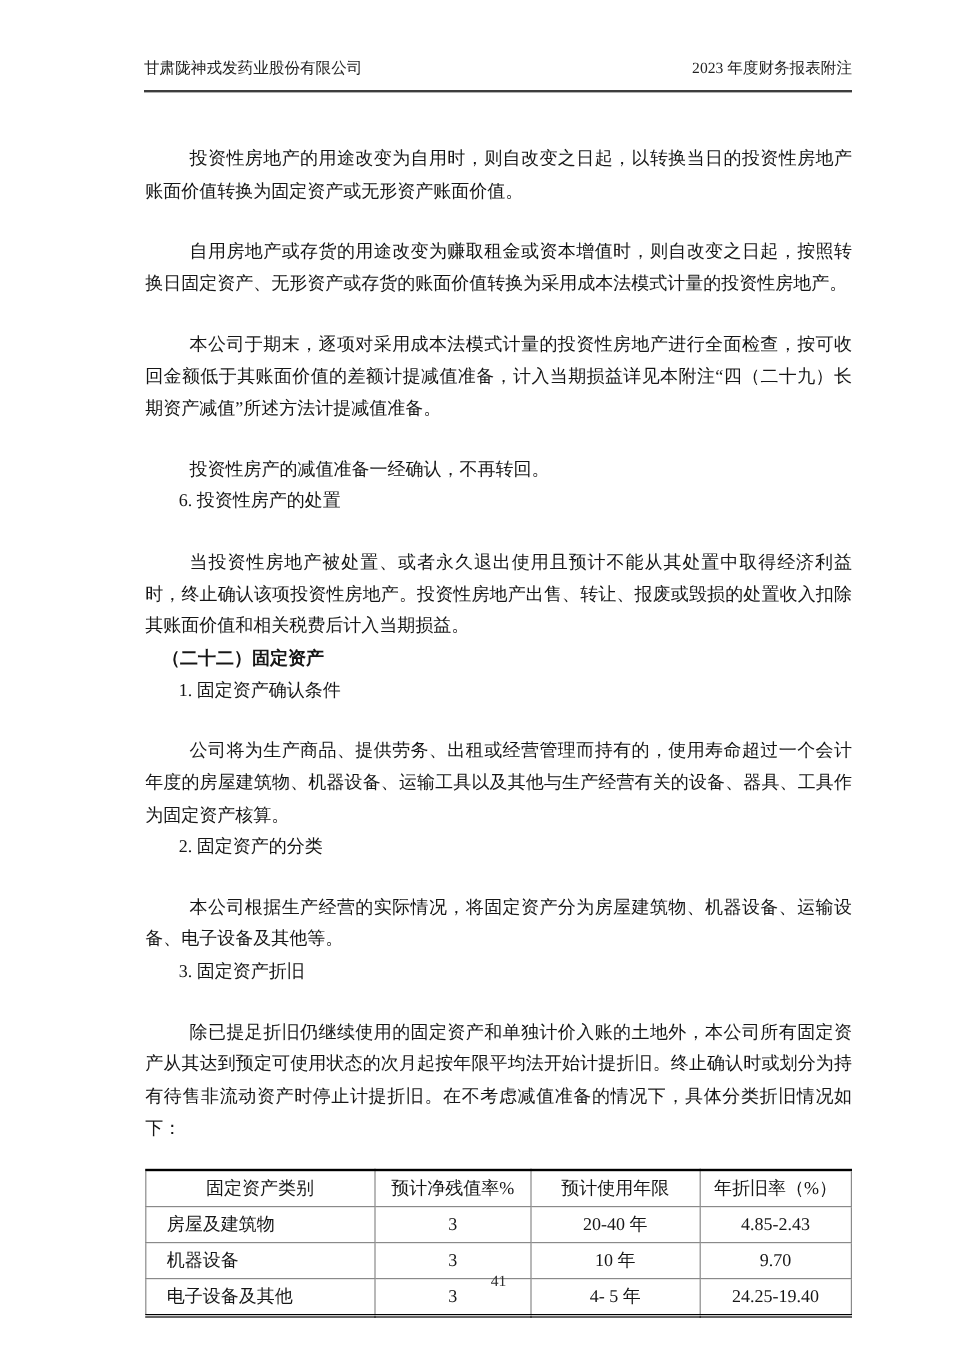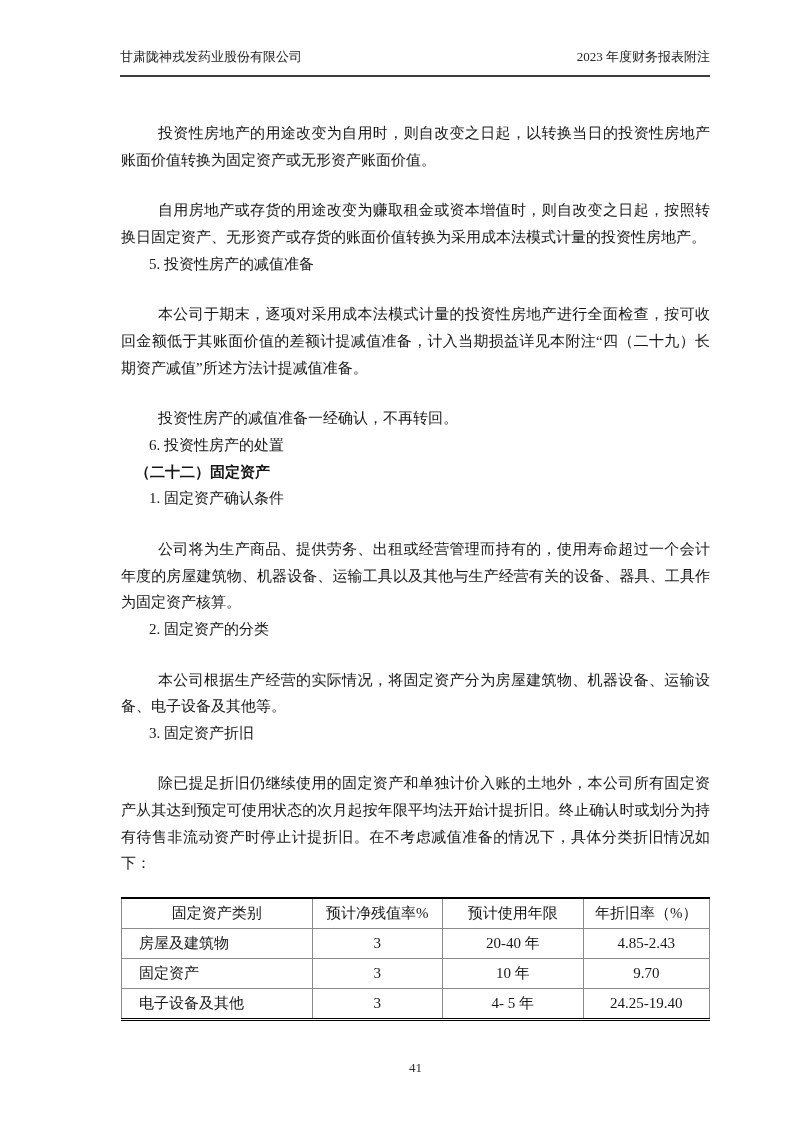--- a/index.html
+++ b/index.html
@@ -91,24 +91,24 @@
 <div class="page">
 
   <div class="header">
     <span>甘肃陇神戎发药业股份有限公司</span>
     <span>2023 年度财务报表附注</span>
   </div>
 
   <div class="body-content">
     <p class="para">投资性房地产的用途改变为自用时，则自改变之日起，以转换当日的投资性房地产账面价值转换为固定资产或无形资产账面价值。</p>
     <p class="para">自用房地产或存货的用途改变为赚取租金或资本增值时，则自改变之日起，按照转换日固定资产、无形资产或存货的账面价值转换为采用成本法模式计量的投资性房地产。</p>
-    <p class="num-heading">5. 投资性房产的减值准备</p>
     <p class="para">本公司于期末，逐项对采用成本法模式计量的投资性房地产进行全面检查，按可收回金额低于其账面价值的差额计提减值准备，计入当期损益详见本附注“四（二十九）长期资产减值”所述方法计提减值准备。</p>
     <p class="para">投资性房产的减值准备一经确认，不再转回。</p>
     <p class="num-heading">6. 投资性房产的处置</p>
+    <p class="para">当投资性房地产被处置、或者永久退出使用且预计不能从其处置中取得经济利益时，终止确认该项投资性房地产。投资性房地产出售、转让、报废或毁损的处置收入扣除其账面价值和相关税费后计入当期损益。</p>
     <p class="section-heading">（二十二）固定资产</p>
     <p class="num-heading">1. 固定资产确认条件</p>
     <p class="para">公司将为生产商品、提供劳务、出租或经营管理而持有的，使用寿命超过一个会计年度的房屋建筑物、机器设备、运输工具以及其他与生产经营有关的设备、器具、工具作为固定资产核算。</p>
     <p class="num-heading">2. 固定资产的分类</p>
     <p class="para">本公司根据生产经营的实际情况，将固定资产分为房屋建筑物、机器设备、运输设备、电子设备及其他等。</p>
     <p class="num-heading">3. 固定资产折旧</p>
     <p class="para">除已提足折旧仍继续使用的固定资产和单独计价入账的土地外，本公司所有固定资产从其达到预定可使用状态的次月起按年限平均法开始计提折旧。终止确认时或划分为持有待售非流动资产时停止计提折旧。在不考虑减值准备的情况下，具体分类折旧情况如下：</p>
 
     <table class="dep-table">
       <colgroup>
@@ -124,21 +124,21 @@
         <th>预计使用年限</th>
         <th>年折旧率（%）</th>
       </tr>
       <tr>
         <td class="cat">房屋及建筑物</td>
         <td>3</td>
         <td>20-40 年</td>
         <td>4.85-2.43</td>
       </tr>
       <tr>
-        <td class="cat">固定资产</td>
+        <td class="cat">机器设备</td>
         <td>3</td>
         <td>10 年</td>
         <td>9.70</td>
       </tr>
       <tr>
         <td class="cat">电子设备及其他</td>
         <td>3</td>
         <td>4- 5 年</td>
         <td>24.25-19.40</td>
       </tr>

